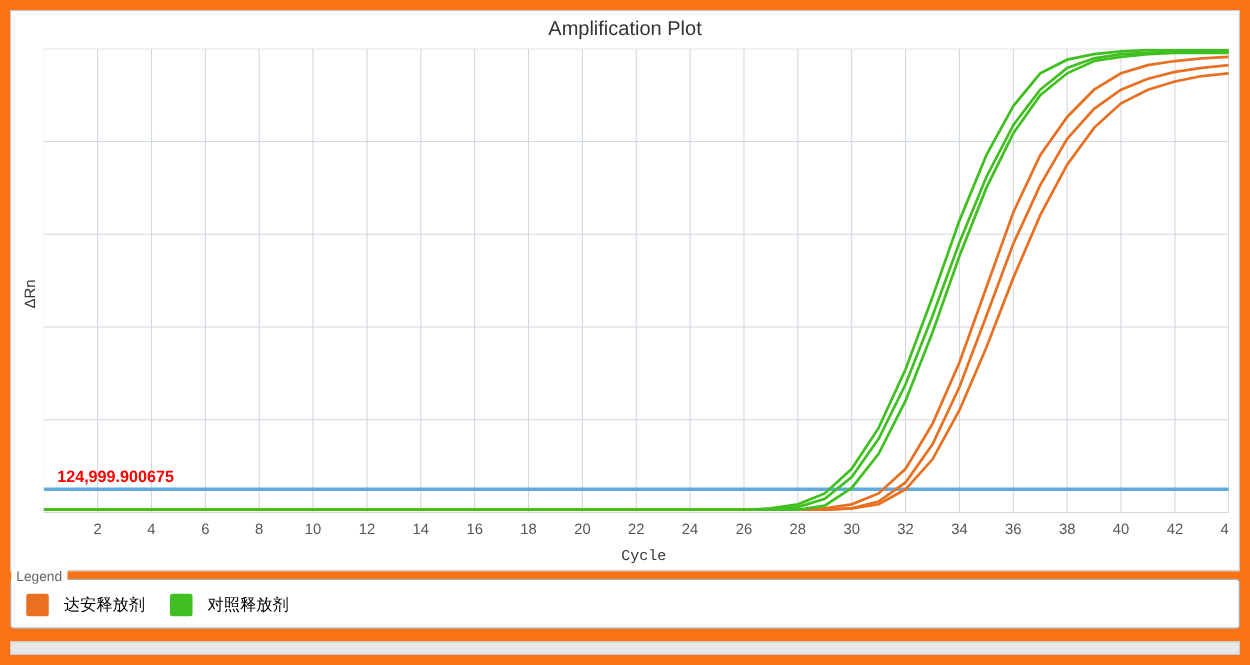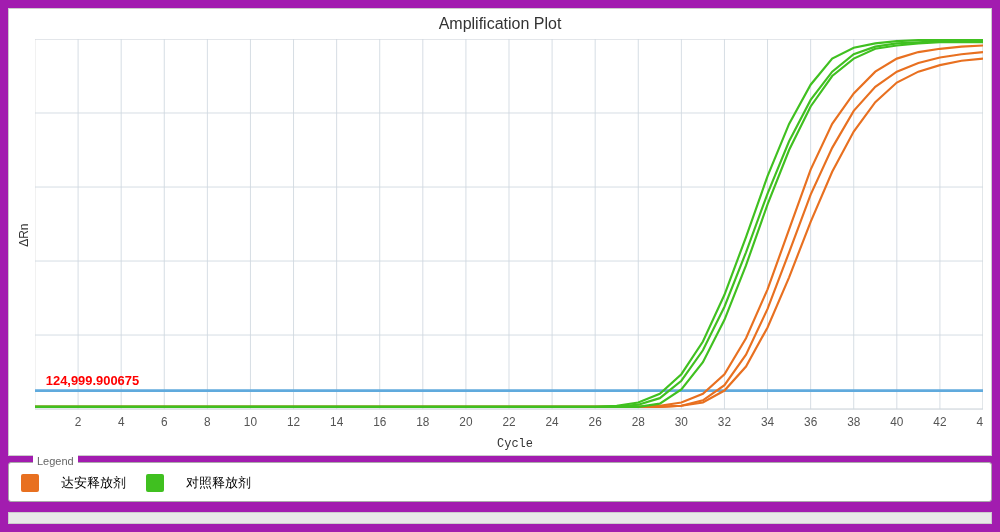--- a/index.html
+++ b/index.html
@@ -6,21 +6,21 @@
     body {
       width: 1000px;
       height: 532px;
       background: #f0f0f0;
       font-family: Arial, sans-serif;
       overflow: hidden;
     }
     .main-container {
       width: 1000px;
       height: 532px;
-      background: #a21caf;
+      background: #f97316;
       display: flex;
       flex-direction: column;
       padding: 8px;
     }
     .chart-area {
       background: white;
       border: 1px solid #ccc;
       flex: 1;
       position: relative;
       display: flex;
@@ -70,38 +70,38 @@
       border: 1px solid #aaa;
       border-radius: 3px;
       margin: 6px 0;
       padding: 4px 8px;
       background: white;
       position: relative;
     }
     .legend-title {
       position: absolute;
       top: -8px;
-      left: 24px;
+      left: 0;
       background: white;
       font-size: 11px;
       color: #666;
       padding: 0 4px;
     }
     .legend-items {
       display: flex;
       flex-direction: row;
       align-items: center;
       gap: 20px;
       padding: 6px 4px 4px 4px;
       min-height: 30px;
     }
     .legend-item {
       display: flex;
       align-items: center;
-      gap: 22px;
+      gap: 12px;
       font-size: 13px;
     }
     .legend-color-box {
       width: 18px;
       height: 18px;
       border-radius: 2px;
     }
     .bottom-bar {
       height: 30px;
       background: #e8e8e8;

